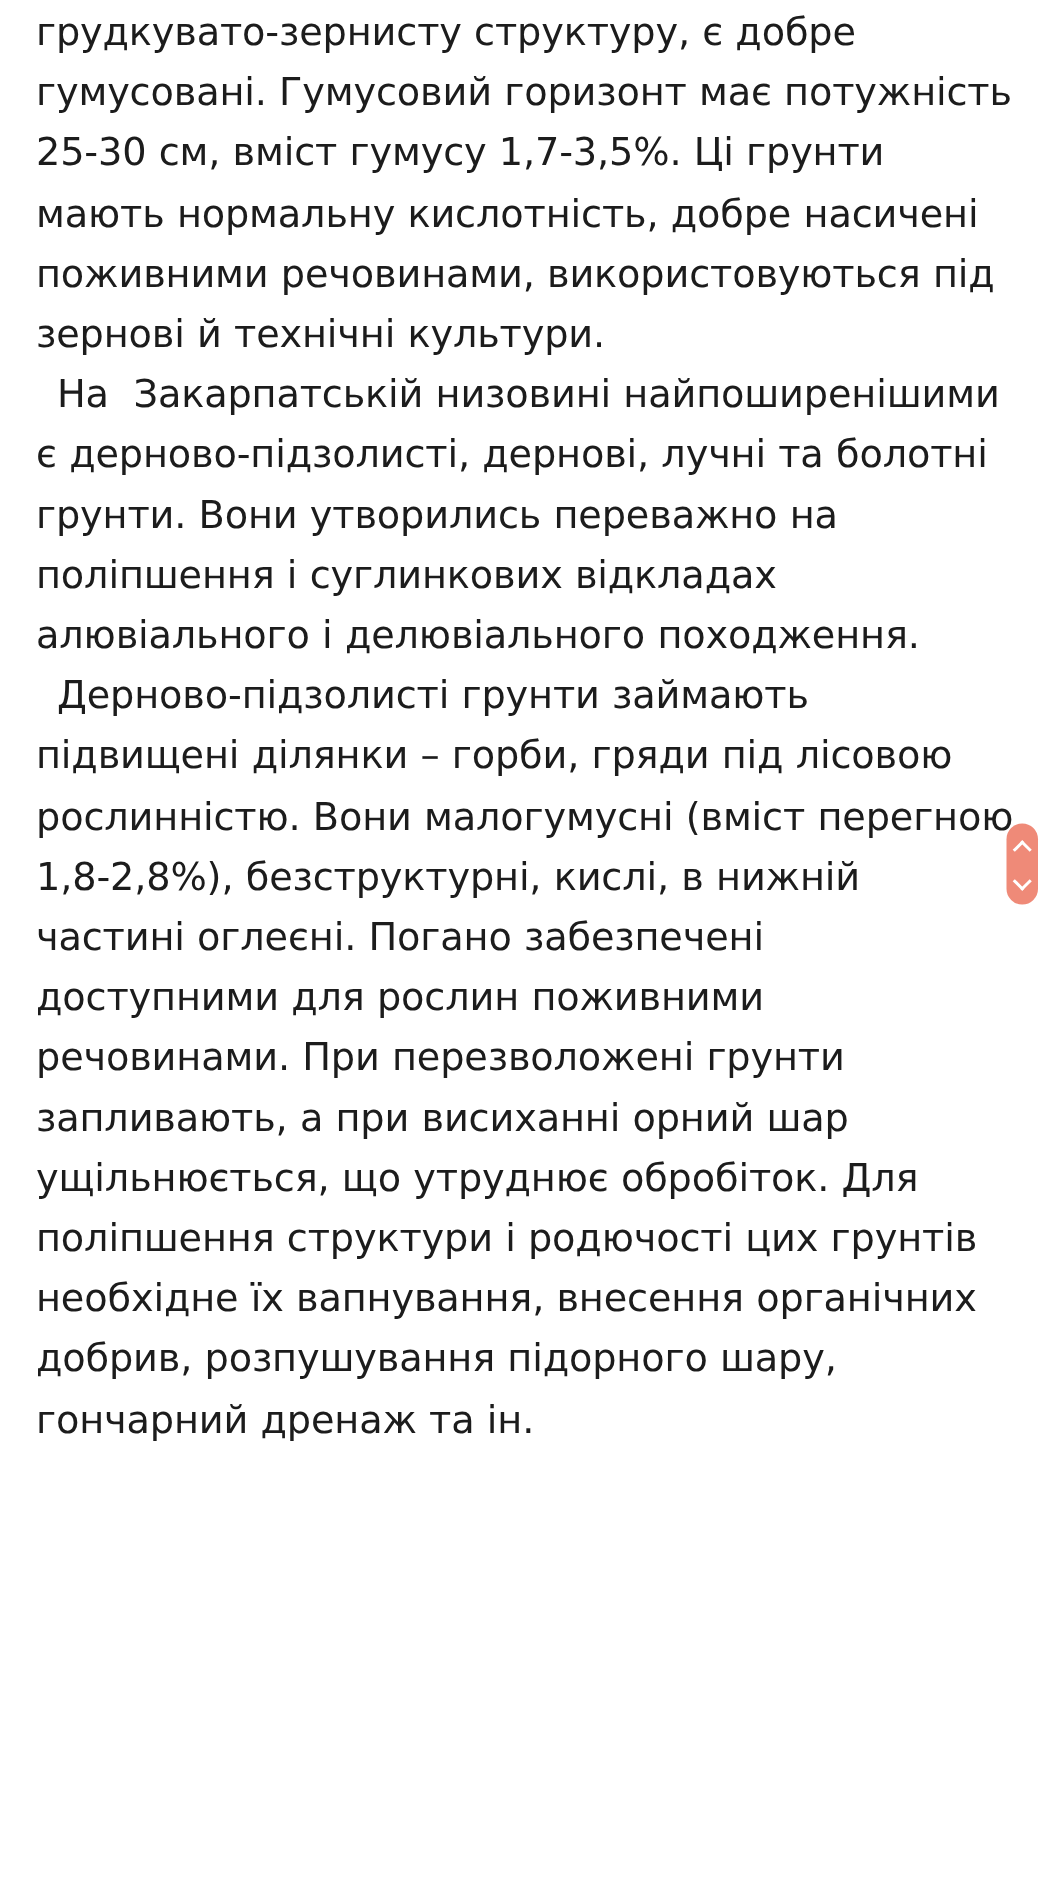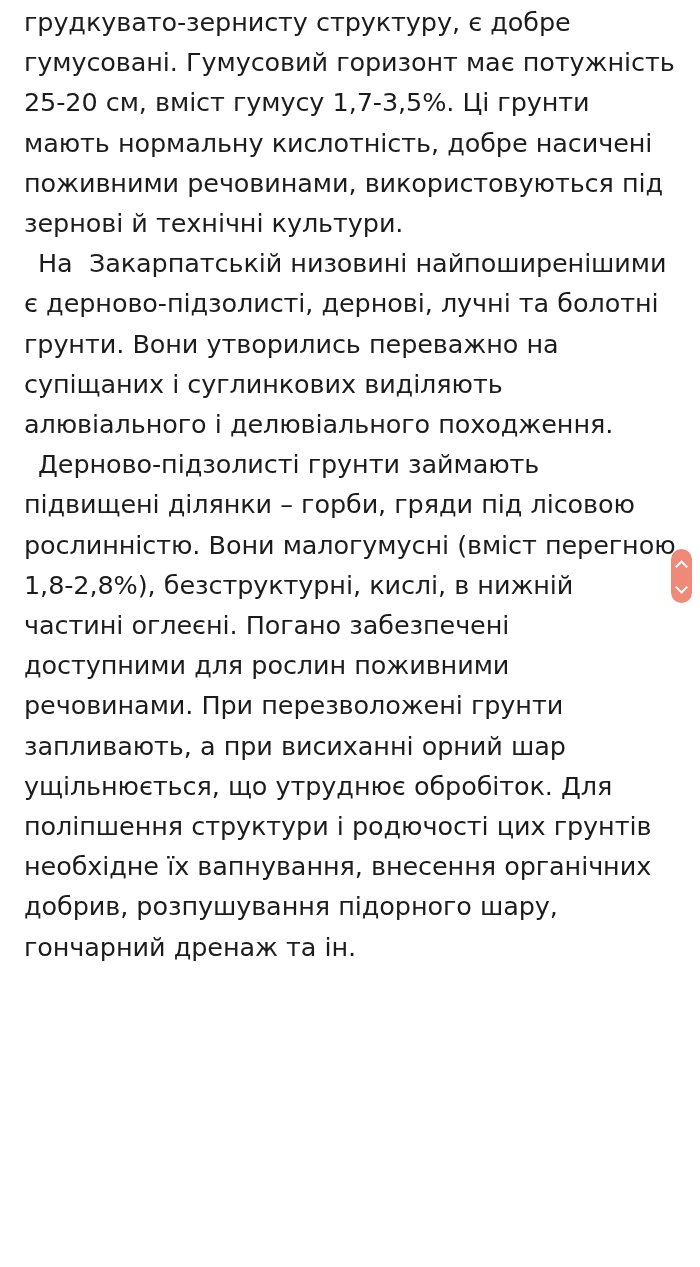--- a/index.html
+++ b/index.html
@@ -81,22 +81,22 @@
   .scroll-pill .chev.down::before {
     top: 0px;
     transform: rotate(-135deg);
   }
 </style>
 </head>
 <body>
 
 <div class="page">
   <div class="text-body">
-    <p class="para">грудкувато-зернисту структуру, є добре гумусовані. Гумусовий горизонт має потужність 25-20 см, вміст гумусу 1,7-3,5%. Ці грунти мають нормальну кислотність, добре насичені поживними речовинами, використовуються під зернові й технічні культури.</p>
-    <p class="para indent">На  Закарпатській низовині найпоширенішими є дерново-підзолисті, дернові, лучні та болотні грунти. Вони утворились переважно на супіщаних і суглинкових виділяють алювіального і делювіального походження.</p>
+    <p class="para">грудкувато-зернисту структуру, є добре гумусовані. Гумусовий горизонт має потужність 25-30 см, вміст гумусу 1,7-3,5%. Ці грунти мають нормальну кислотність, добре насичені поживними речовинами, використовуються під зернові й технічні культури.</p>
+    <p class="para indent">На  Закарпатській низовині найпоширенішими є дерново-підзолисті, дернові, лучні та болотні грунти. Вони утворились переважно на поліпшення і суглинкових відкладах алювіального і делювіального походження.</p>
     <p class="para indent">Дерново-підзолисті грунти займають підвищені ділянки – горби, гряди під лісовою рослинністю. Вони малогумусні (вміст перегною 1,8-2,8%), безструктурні, кислі, в нижній частині оглеєні. Погано забезпечені доступними для рослин поживними речовинами. При перезволожені грунти запливають, а при висиханні орний шар ущільнюється, що утруднює обробіток. Для поліпшення структури і родючості цих грунтів необхідне їх вапнування, внесення органічних добрив, розпушування підорного шару, гончарний дренаж та ін.</p>
   </div>
 
   <div class="scroll-pill">
     <span class="chev up"></span>
     <span class="chev down"></span>
   </div>
 </div>
 
 </body></html>

